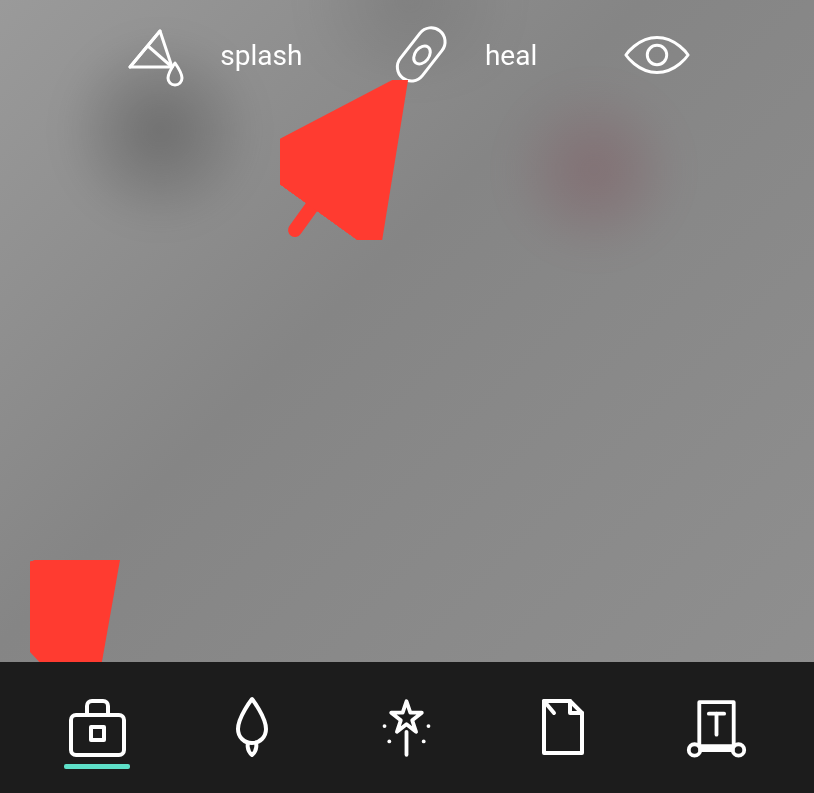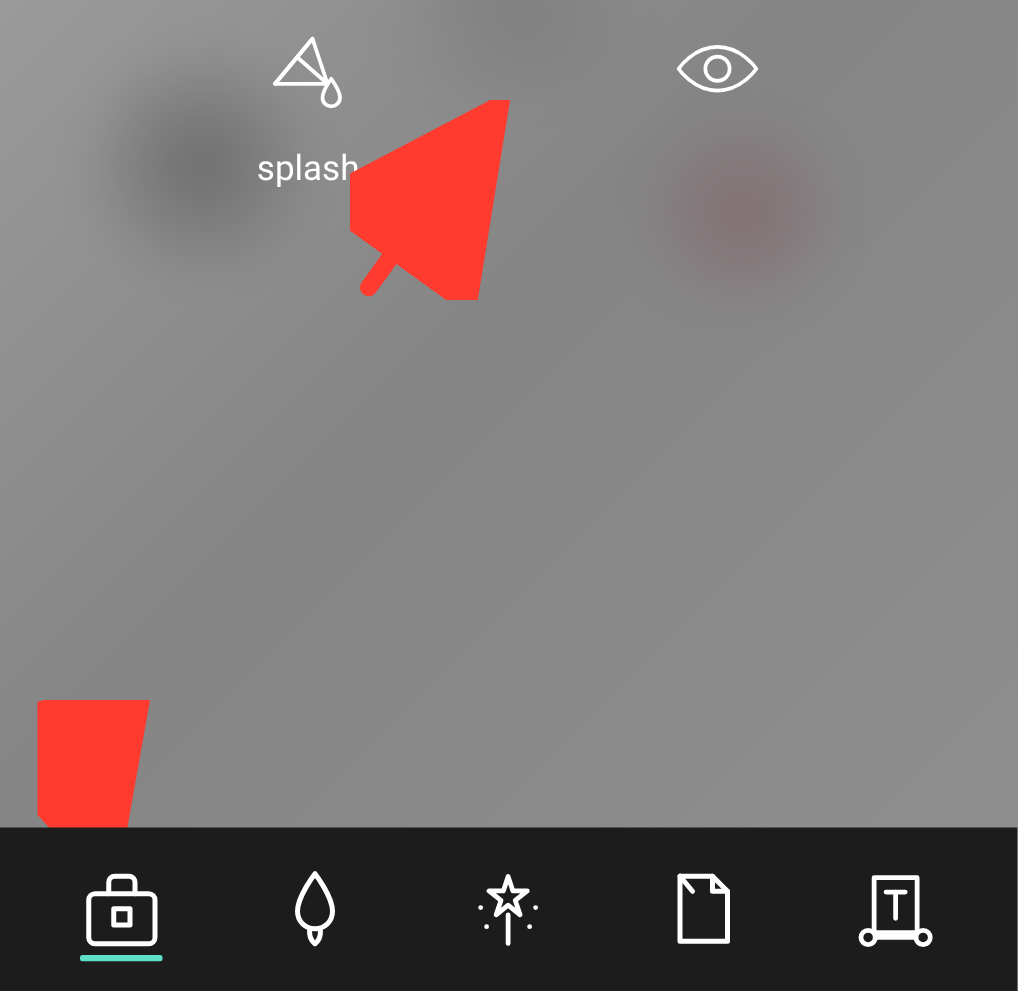--- a/index.html
+++ b/index.html
@@ -53,21 +53,21 @@
       position: absolute;
       top: 20px;
       left: 0;
       right: 0;
       display: flex;
       justify-content: space-around;
       padding: 0 80px;
     }
     .tool-item {
       display: flex;
-      flex-direction: column;
+      flex-direction: row;
       align-items: center;
       gap: 28px;
       cursor: pointer;
     }
     .tool-icon {
       width: 70px;
       height: 70px;
       display: flex;
       align-items: center;
       justify-content: center;
@@ -137,20 +137,29 @@
       <svg width="70" height="64" viewBox="0 0 70 64" fill="none" stroke="#ffffff" stroke-width="3" stroke-linejoin="round" stroke-linecap="round">
         <path d="M 8 44 L 50 44 L 38 8 L 8 44 Z"></path>
         <line x1="8" y1="44" x2="38" y2="8"></line>
         <line x1="50" y1="44" x2="26" y2="23"></line>
         <path d="M 53 40 C 53 40 60 50 60 55 C 60 59 57 62 53 62 C 49 62 46 59 46 55 C 46 50 53 40 53 40 Z"></path>
       </svg>
     </div>
     <div class="tool-label">splash</div>
   </div>
 
+  <div class="tool-item">
+    <div class="tool-icon">
+      <svg width="70" height="70" viewBox="0 0 70 70" fill="none" stroke="#ffffff" stroke-width="3" stroke-linejoin="round" stroke-linecap="round">
+        <rect x="20" y="5" width="28" height="60" rx="14" transform="rotate(38 35 35)"></rect>
+        <ellipse cx="35" cy="35" rx="7" ry="10" transform="rotate(38 35 35)"></ellipse>
+      </svg>
+    </div>
+    <div class="tool-label">heal</div>
+  </div>
 
   <div class="tool-item">
     <div class="tool-icon">
       <svg width="72" height="48" viewBox="0 0 72 48" fill="none" stroke="#ffffff" stroke-width="3" stroke-linejoin="round" stroke-linecap="round">
         <path d="M 4 24 C 4 24 16 6 36 6 C 56 6 68 24 68 24 C 68 24 56 42 36 42 C 16 42 4 24 4 24 Z"></path>
         <circle cx="36" cy="24" r="10"></circle>
       </svg>
     </div>
   </div>
 </div>

